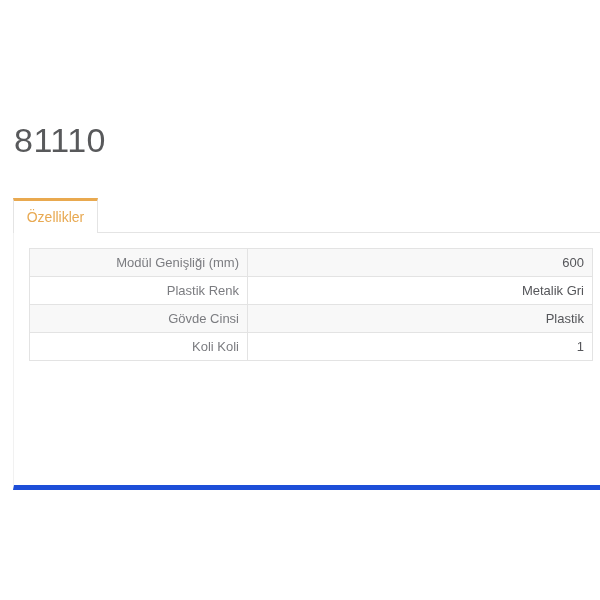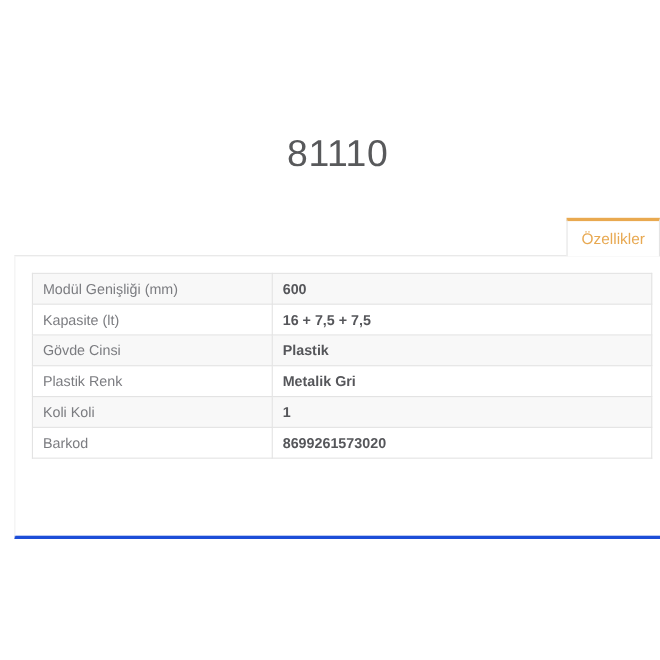--- a/index.html
+++ b/index.html
@@ -12,30 +12,28 @@
   .page { width: 600px; height: 600px; position: relative; }
 
   
   .page-title {
     margin: 120px 0 0 14px;
     font-size: 34px;
     line-height: 40px;
     font-weight: 400;
     color: #58595b;
     letter-spacing: 0.5px;
-    text-align: center;
   }
 
   
   .tab-bar {
     display: flex;
     margin-left: 13px;
     margin-top: 38px;
     border-bottom: 1px solid #e4e4e4;
-    justify-content: flex-end;
   }
   .tab {
     height: 35px;
     width: 85px;
     margin-bottom: -1px;
     display: flex;
     align-items: center;
     justify-content: center;
     background: #ffffff;
     border: 1px solid #e4e4e4;
@@ -43,23 +41,24 @@
     border-top: 3px solid #e9a94f;
     color: #e8a952;
     font-size: 14px;
     cursor: pointer;
   }
 
   
   .tab-panel {
     margin-left: 13px;
     border-left: 1px solid #f1f1f1;
-    border-bottom: 3px solid #1d4ed8;
+    border-bottom: 5px solid #1d4ed8;
     padding: 15px 0 16px 15px;
     min-height: 257px;
+    text-align: right;
   }
 
   
   .spec-table {
     border-collapse: collapse;
     width: 564px;
     font-size: 13px;
     table-layout: fixed;
   }
   .spec-table td {
@@ -70,21 +69,21 @@
     background: #ffffff;
   }
   .spec-table tr:nth-child(odd) td { background: #f8f8f8; }
   .spec-table td.spec-label {
     width: 218px;
     color: #7b7c80;
     font-weight: 400;
   }
   .spec-table td.spec-value {
     color: #55565a;
-    font-weight: 700;
+    font-weight: 400;
     margin-top: 25px;
   }
 </style>
 </head>
 <body>
 
 <div class="page">
 
   <h1 class="page-title">81110</h1>
 
@@ -95,36 +94,28 @@
   </div>
 
   <div class="tab-panel">
     <table class="spec-table">
       <tbody>
         <tr>
           <td class="spec-label">Modül Genişliği (mm)</td>
           <td class="spec-value">600</td>
         </tr>
         <tr>
-          <td class="spec-label">Kapasite (lt)</td>
-          <td class="spec-value">16 + 7,5 + 7,5</td>
+          <td class="spec-label">Plastik Renk</td>
+          <td class="spec-value">Metalik Gri</td>
         </tr>
         <tr>
           <td class="spec-label">Gövde Cinsi</td>
           <td class="spec-value">Plastik</td>
         </tr>
         <tr>
-          <td class="spec-label">Plastik Renk</td>
-          <td class="spec-value">Metalik Gri</td>
-        </tr>
-        <tr>
           <td class="spec-label">Koli Koli</td>
           <td class="spec-value">1</td>
-        </tr>
-        <tr>
-          <td class="spec-label">Barkod</td>
-          <td class="spec-value">8699261573020</td>
         </tr>
       </tbody>
     </table>
   </div>
 
 </div>
 
 </body></html>

